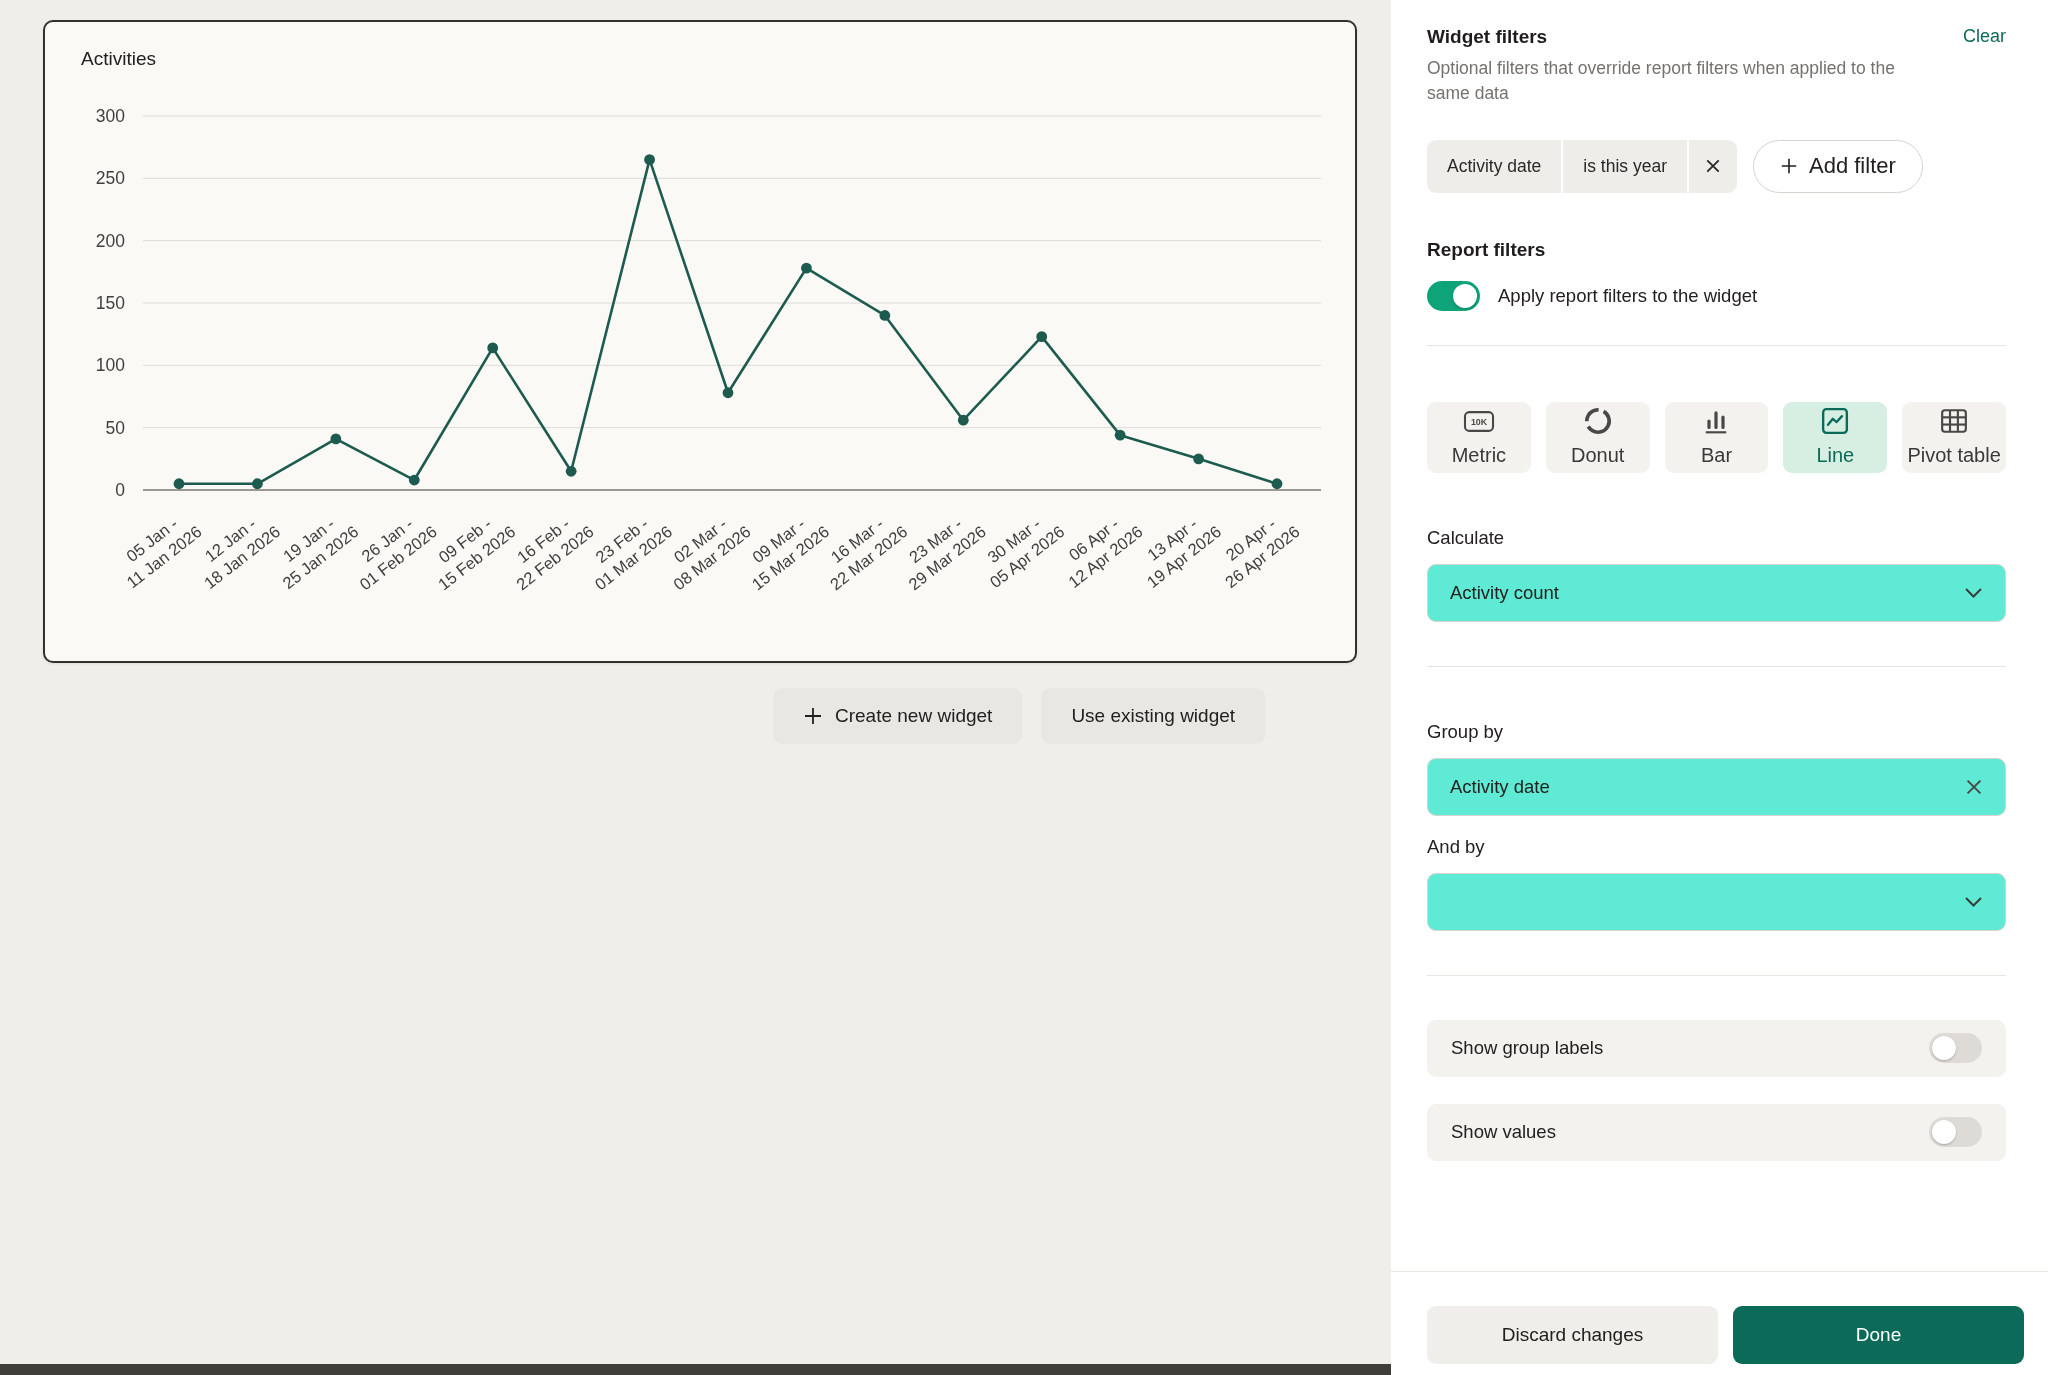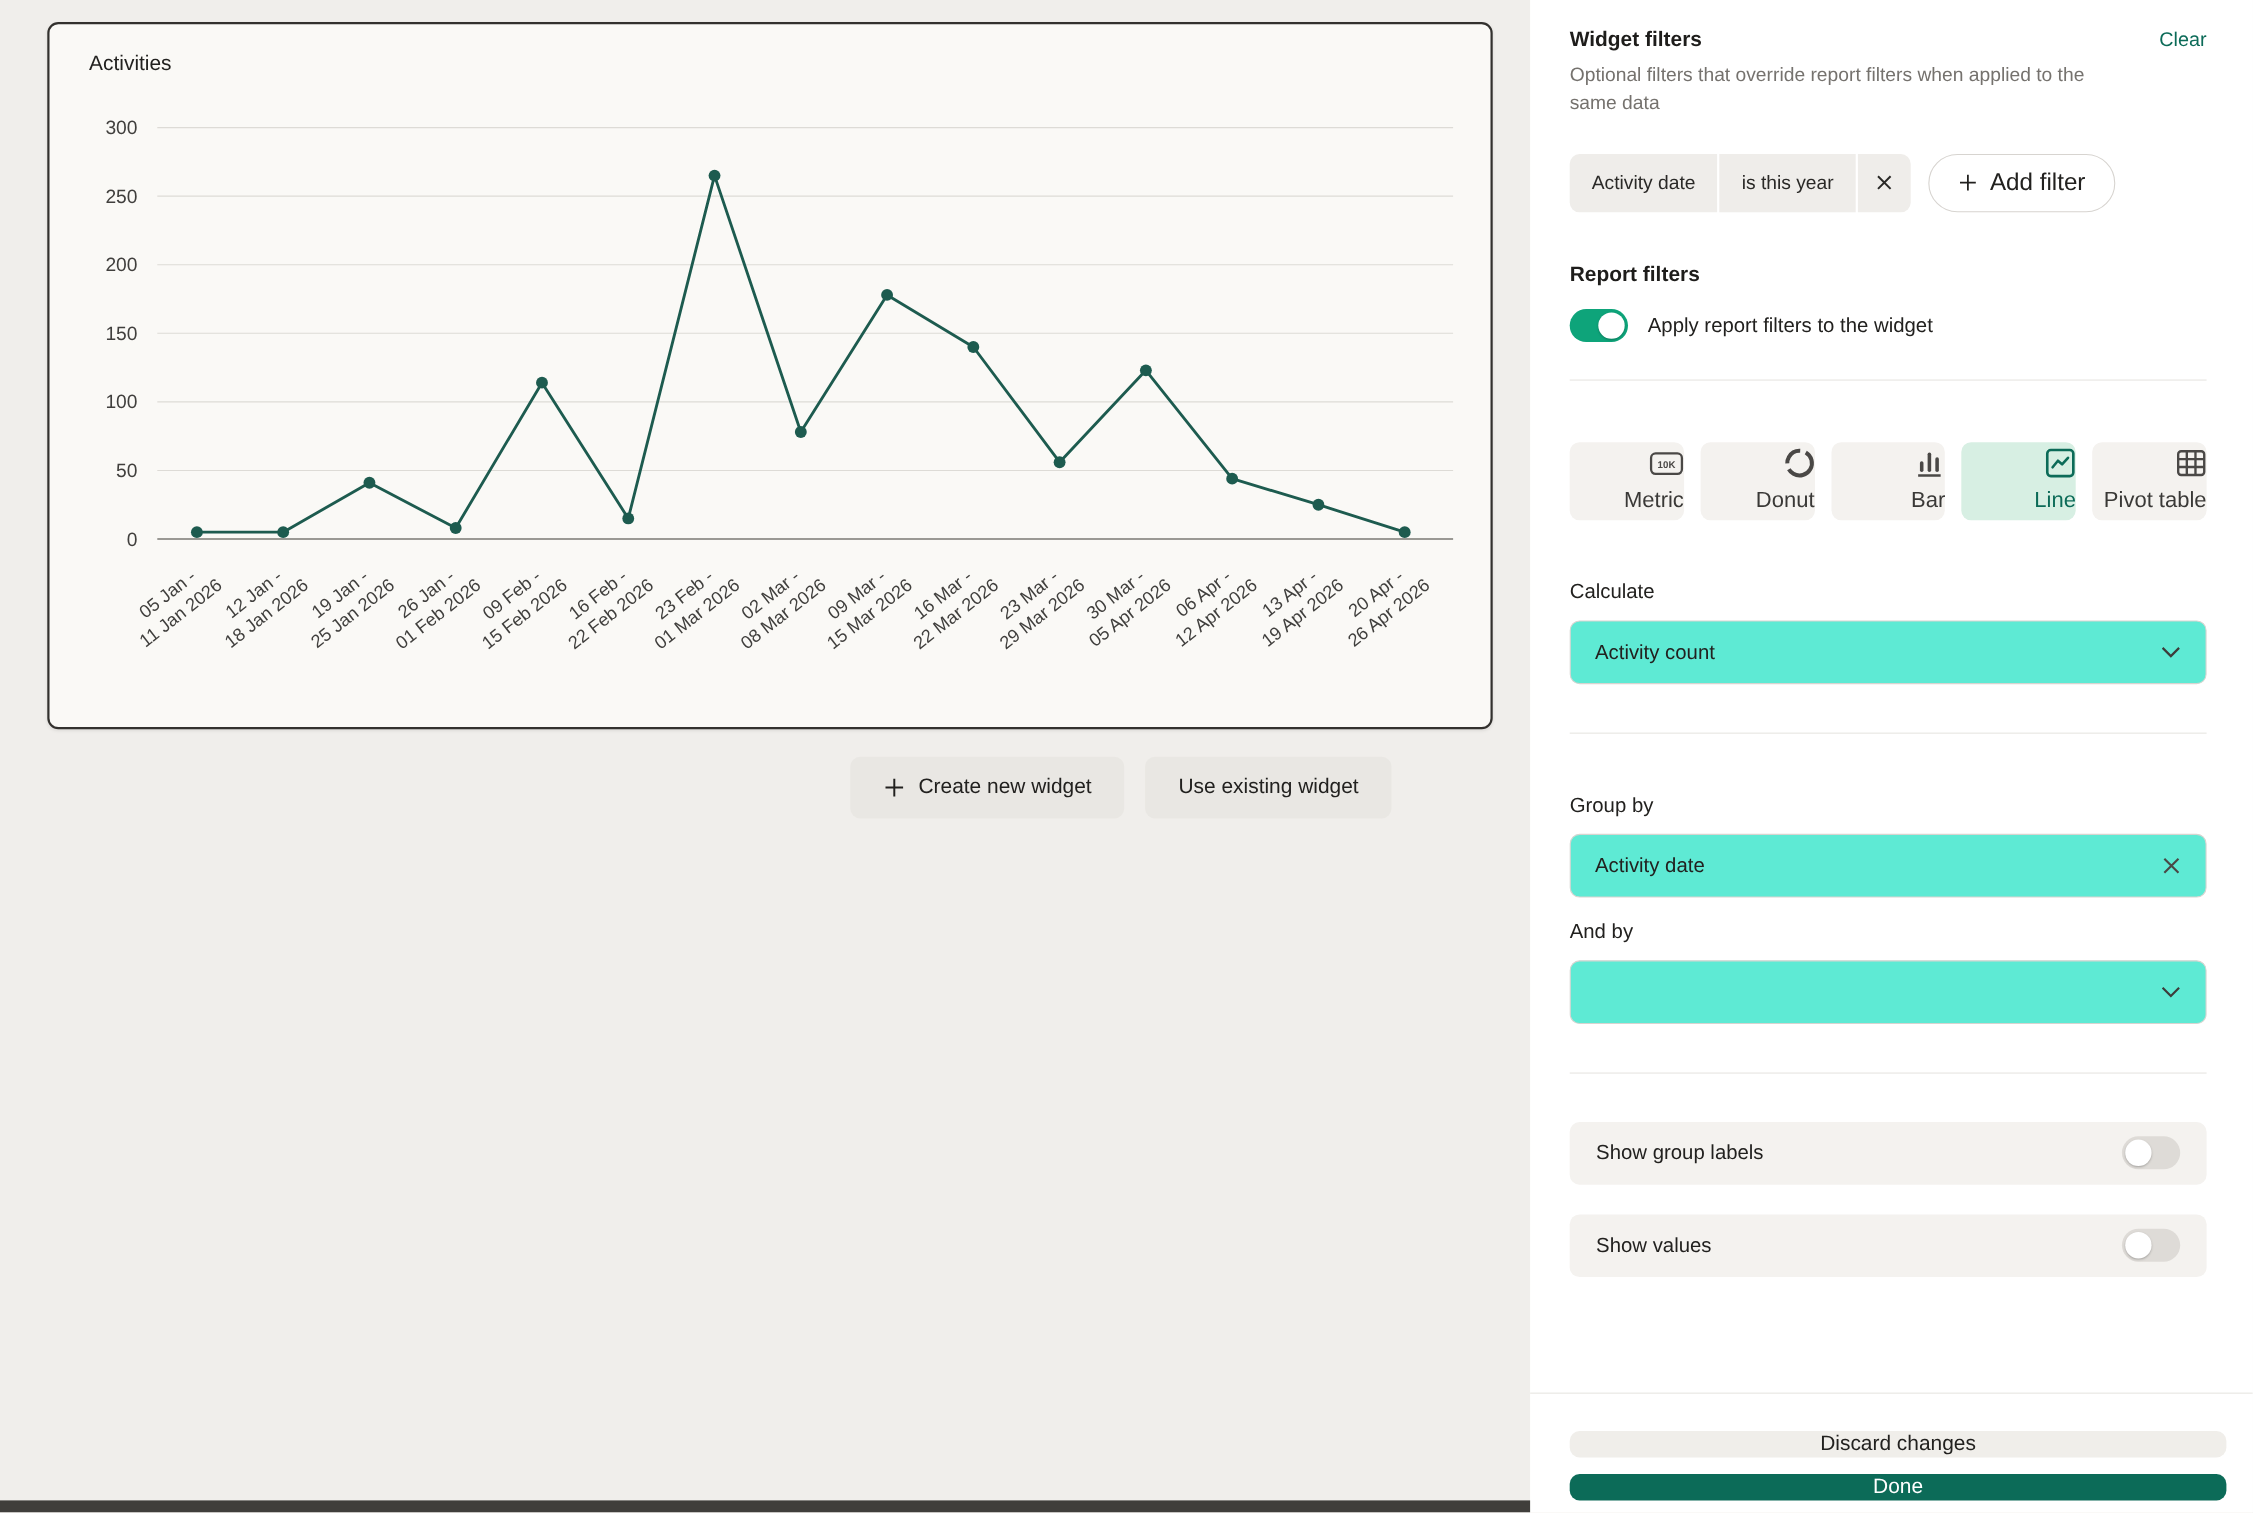--- a/index.html
+++ b/index.html
@@ -126,21 +126,21 @@
   .toggle.on { background: var(--toggle-on, #0ea47a); }
   .toggle.on::after { left: auto; right: 3px; }
   hr.div {
     border: none; border-top: 1px solid #e7e5e2;
     margin: 34px 0 0;
   }
   .type-grid { display: flex; gap: 15px; margin-top: 56px; }
   .type-card {
     width: 104px; height: 71px; border-radius: 9px;
     background: #f4f2ef;
-    display: flex; flex-direction: column; align-items: flex-end; justify-content: center;
+    display: flex; flex-direction: column; align-items: center; justify-content: center;
     gap: 9px; color: #4a4846; cursor: pointer;
   }
   .type-card .t-label { font-size: 20px; color: #3a3937; white-space: nowrap; }
   .type-card.selected { background: var(--card-sel-bg, #d7efe3); color: var(--accent, #0c6b58); }
   .type-card.selected .t-label { color: var(--accent, #0c6b58); }
   .field-label { margin-top: 54px; font-size: 18.5px; color: #22211f; }
   .field-label.tight { margin-top: 20px; }
   .select {
     margin-top: 15px;
     height: 58px;
@@ -156,21 +156,21 @@
   .opt-row {
     height: 57px; border-radius: 9px;
     background: #f4f2ef;
     display: flex; align-items: center; justify-content: space-between;
     padding: 0 24px; margin-bottom: 27px;
     font-size: 18.5px; color: #22211f;
   }
   .panel-footer {
     border-top: 1px solid #e7e5e2;
     padding: 34px 24px 11px 36px;
-    display: flex; gap: 15px; flex-direction: column;
+    display: flex; gap: 15px;
   }
   .btn-discard {
     flex: 1; height: 58px; border: none; border-radius: 9px;
     background: #f0eeea; color: #22211f;
     font-size: 19px; font-family: inherit; cursor: pointer;
   }
   .btn-done {
     flex: 1; height: 58px; border: none; border-radius: 9px;
     background: var(--accent, #0c6b58); color: #ffffff;
     font-size: 19px; font-family: inherit; cursor: pointer;

